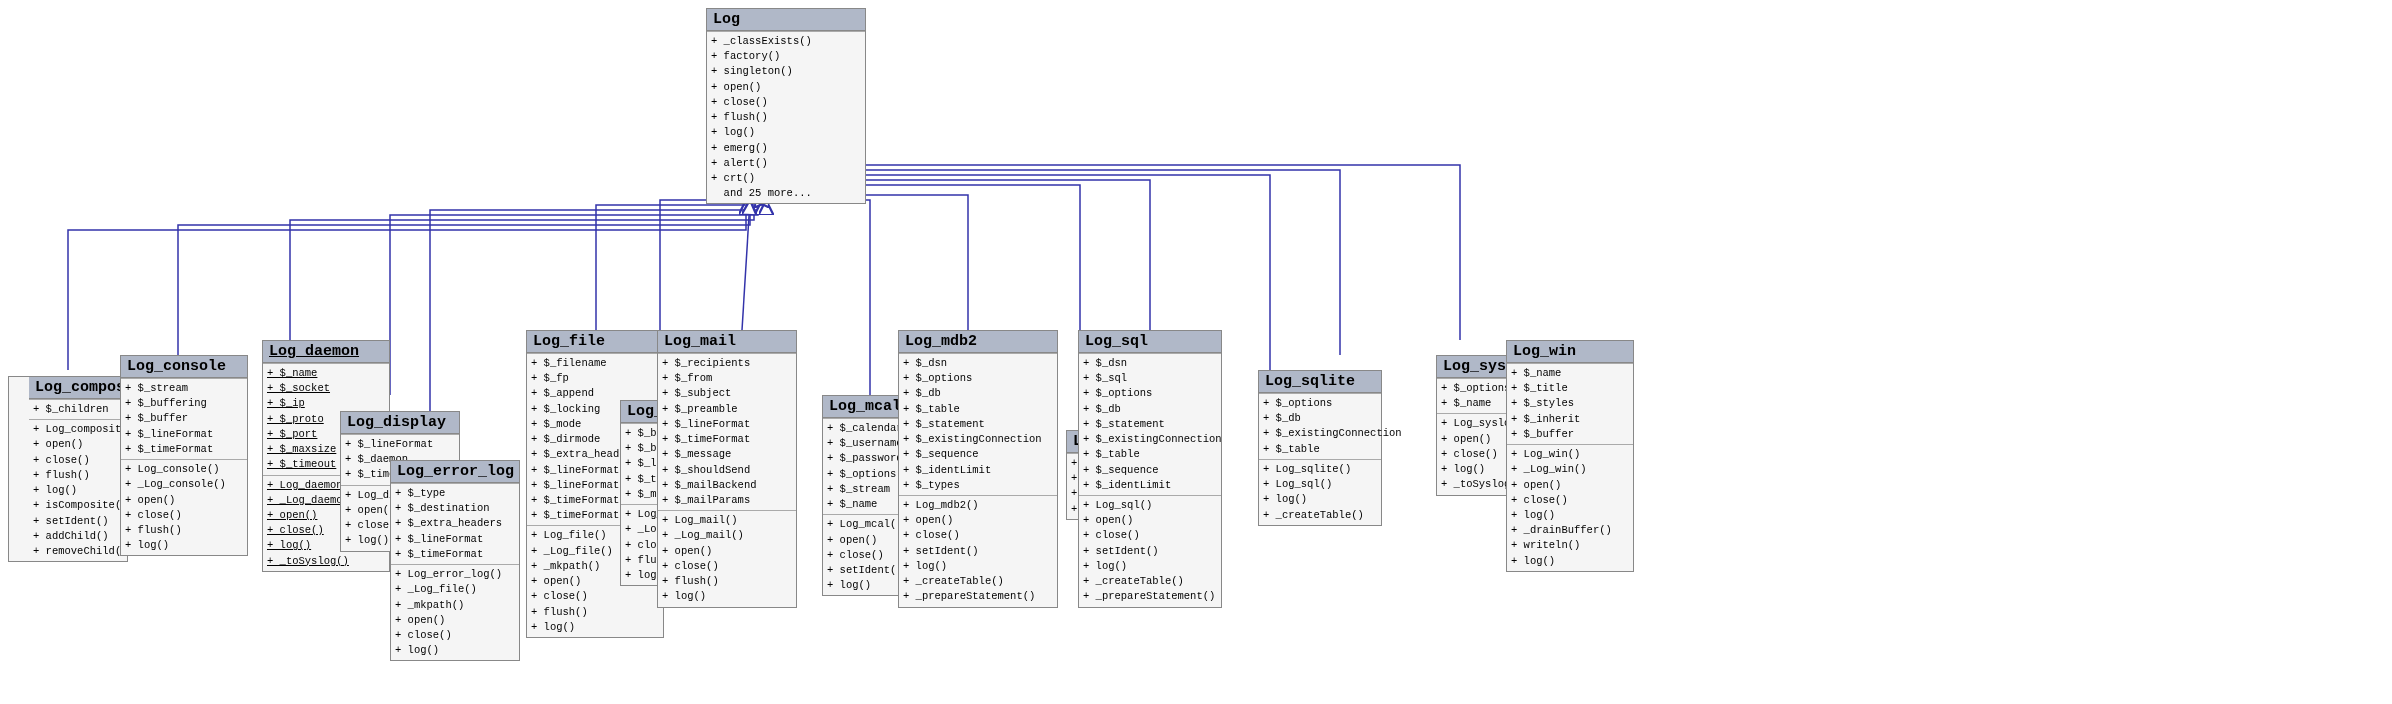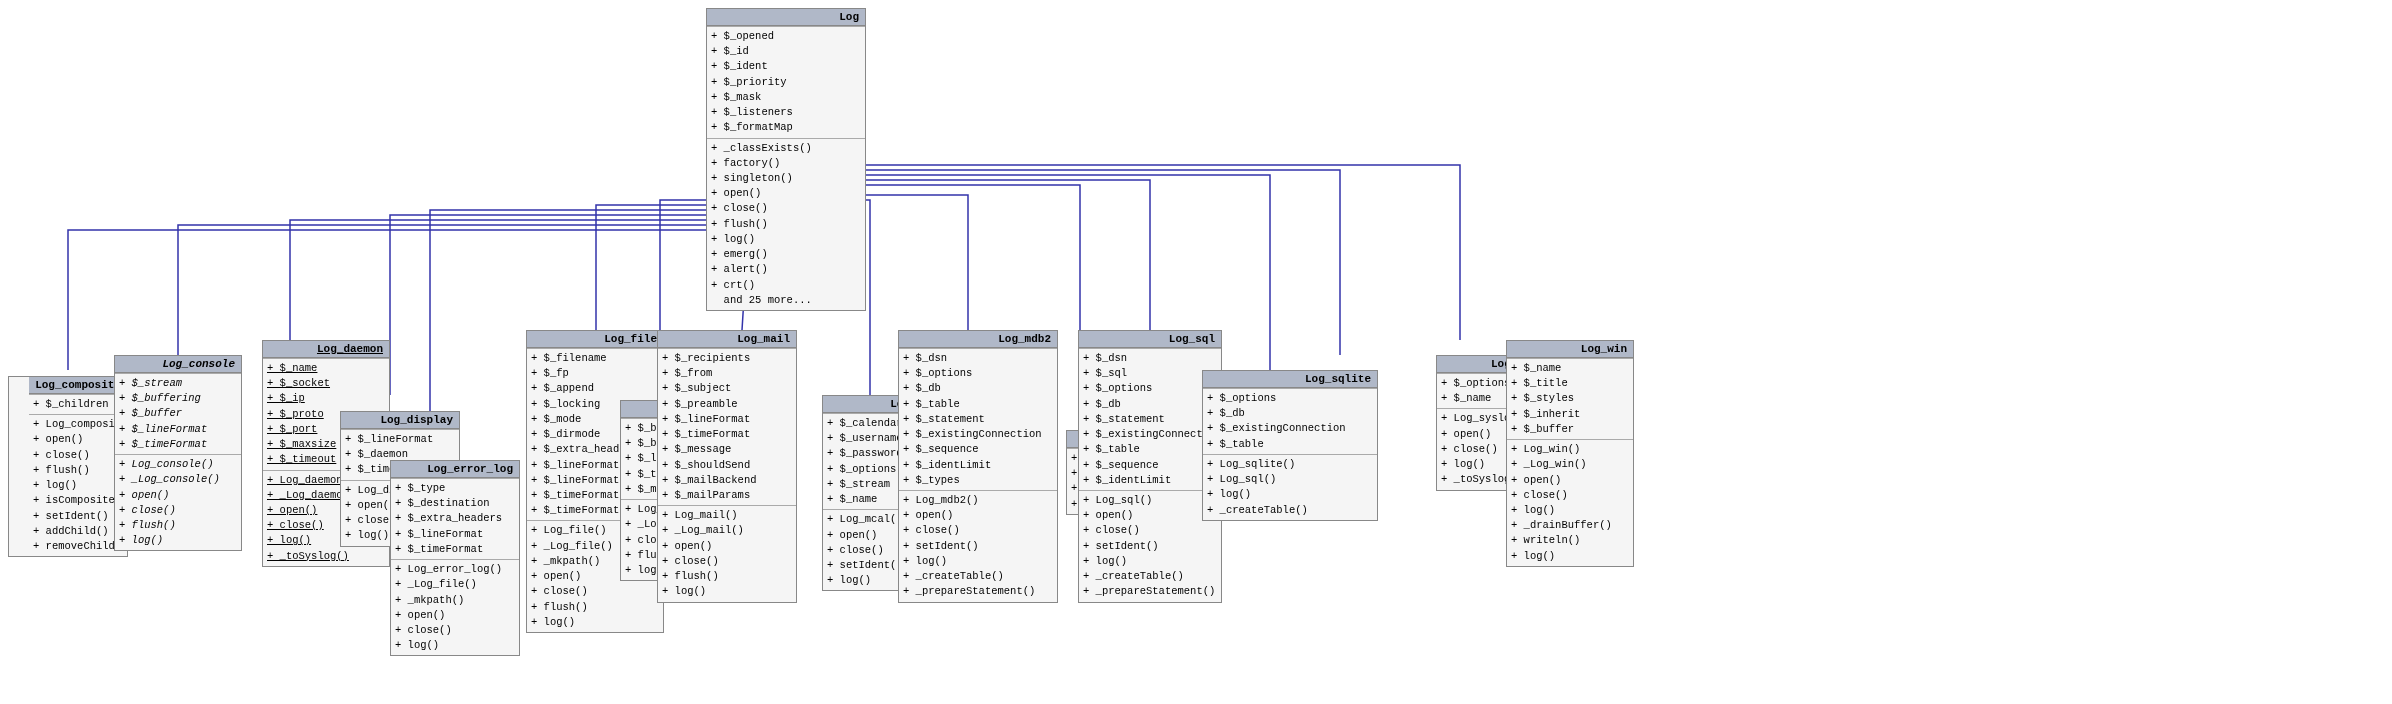--- a/index.html
+++ b/index.html
@@ -17,25 +17,25 @@
       height: 704px;
     }
     .uml-box {
       position: absolute;
       border: 1px solid #888;
       background: #f5f5f5;
       min-width: 120px;
     }
     .uml-box .box-title {
       background: #b0b8c8;
-      text-align: right;
+      text-align: left;
       font-weight: bold;
       padding: 2px 6px;
       border-bottom: 1px solid #888;
-      font-size: 11px;
+      font-size: 15px;
     }
     .uml-box .box-section {
       padding: 2px 4px;
       border-top: 1px solid #aaa;
       line-height: 1.45;
       white-space: nowrap;
       font-size: 10.5px;
     }
     .uml-box .box-section:first-of-type {
       border-top: none;
@@ -97,29 +97,20 @@
     <polyline class="arrow-line" marker-end="url(#hollow-arrow)" points="1270,370 1270,175 770,175"></polyline>
 
     <polyline class="arrow-line" marker-end="url(#hollow-arrow)" points="1340,355 1340,170 774,170"></polyline>
 
     <polyline class="arrow-line" marker-end="url(#hollow-arrow)" points="1460,340 1460,165 778,165"></polyline>
   </svg>
 
   <div class="uml-box" style="left:706px; top:8px; width:160px;">
     <div class="box-title">Log</div>
     <div class="box-section">
-      + $_opened<br>
-      + $_id<br>
-      + $_ident<br>
-      + $_priority<br>
-      + $_mask<br>
-      + $_listeners<br>
-      + $_formatMap
-    </div>
-    <div class="box-section">
       + _classExists()<br>
       + factory()<br>
       + singleton()<br>
       + open()<br>
       + close()<br>
       + flush()<br>
       + log()<br>
       + emerg()<br>
       + alert()<br>
       + crt()<br>
@@ -138,21 +129,21 @@
       + close()<br>
       + flush()<br>
       + log()<br>
       + isComposite()<br>
       + setIdent()<br>
       + addChild()<br>
       + removeChild()
     </div>
   </div>
 
-  <div class="uml-box" style="left:114px; top:355px; width:128px;font-style:italic;">
+  <div class="uml-box" style="left:120px; top:355px; width:128px;">
     <div class="box-title">Log_console</div>
     <div class="box-section">
       + $_stream<br>
       + $_buffering<br>
       + $_buffer<br>
       + $_lineFormat<br>
       + $_timeFormat
     </div>
     <div class="box-section">
       + Log_console()<br>
@@ -357,21 +348,21 @@
       + Log_sql()<br>
       + open()<br>
       + close()<br>
       + setIdent()<br>
       + log()<br>
       + _createTable()<br>
       + _prepareStatement()
     </div>
   </div>
 
-  <div class="uml-box" style="left:1202px; top:370px; width:176px;">
+  <div class="uml-box" style="left:1258px; top:370px; width:124px;">
     <div class="box-title">Log_sqlite</div>
     <div class="box-section">
       + $_options<br>
       + $_db<br>
       + $_existingConnection<br>
       + $_table
     </div>
     <div class="box-section">
       + Log_sqlite()<br>
       + Log_sql()<br>

